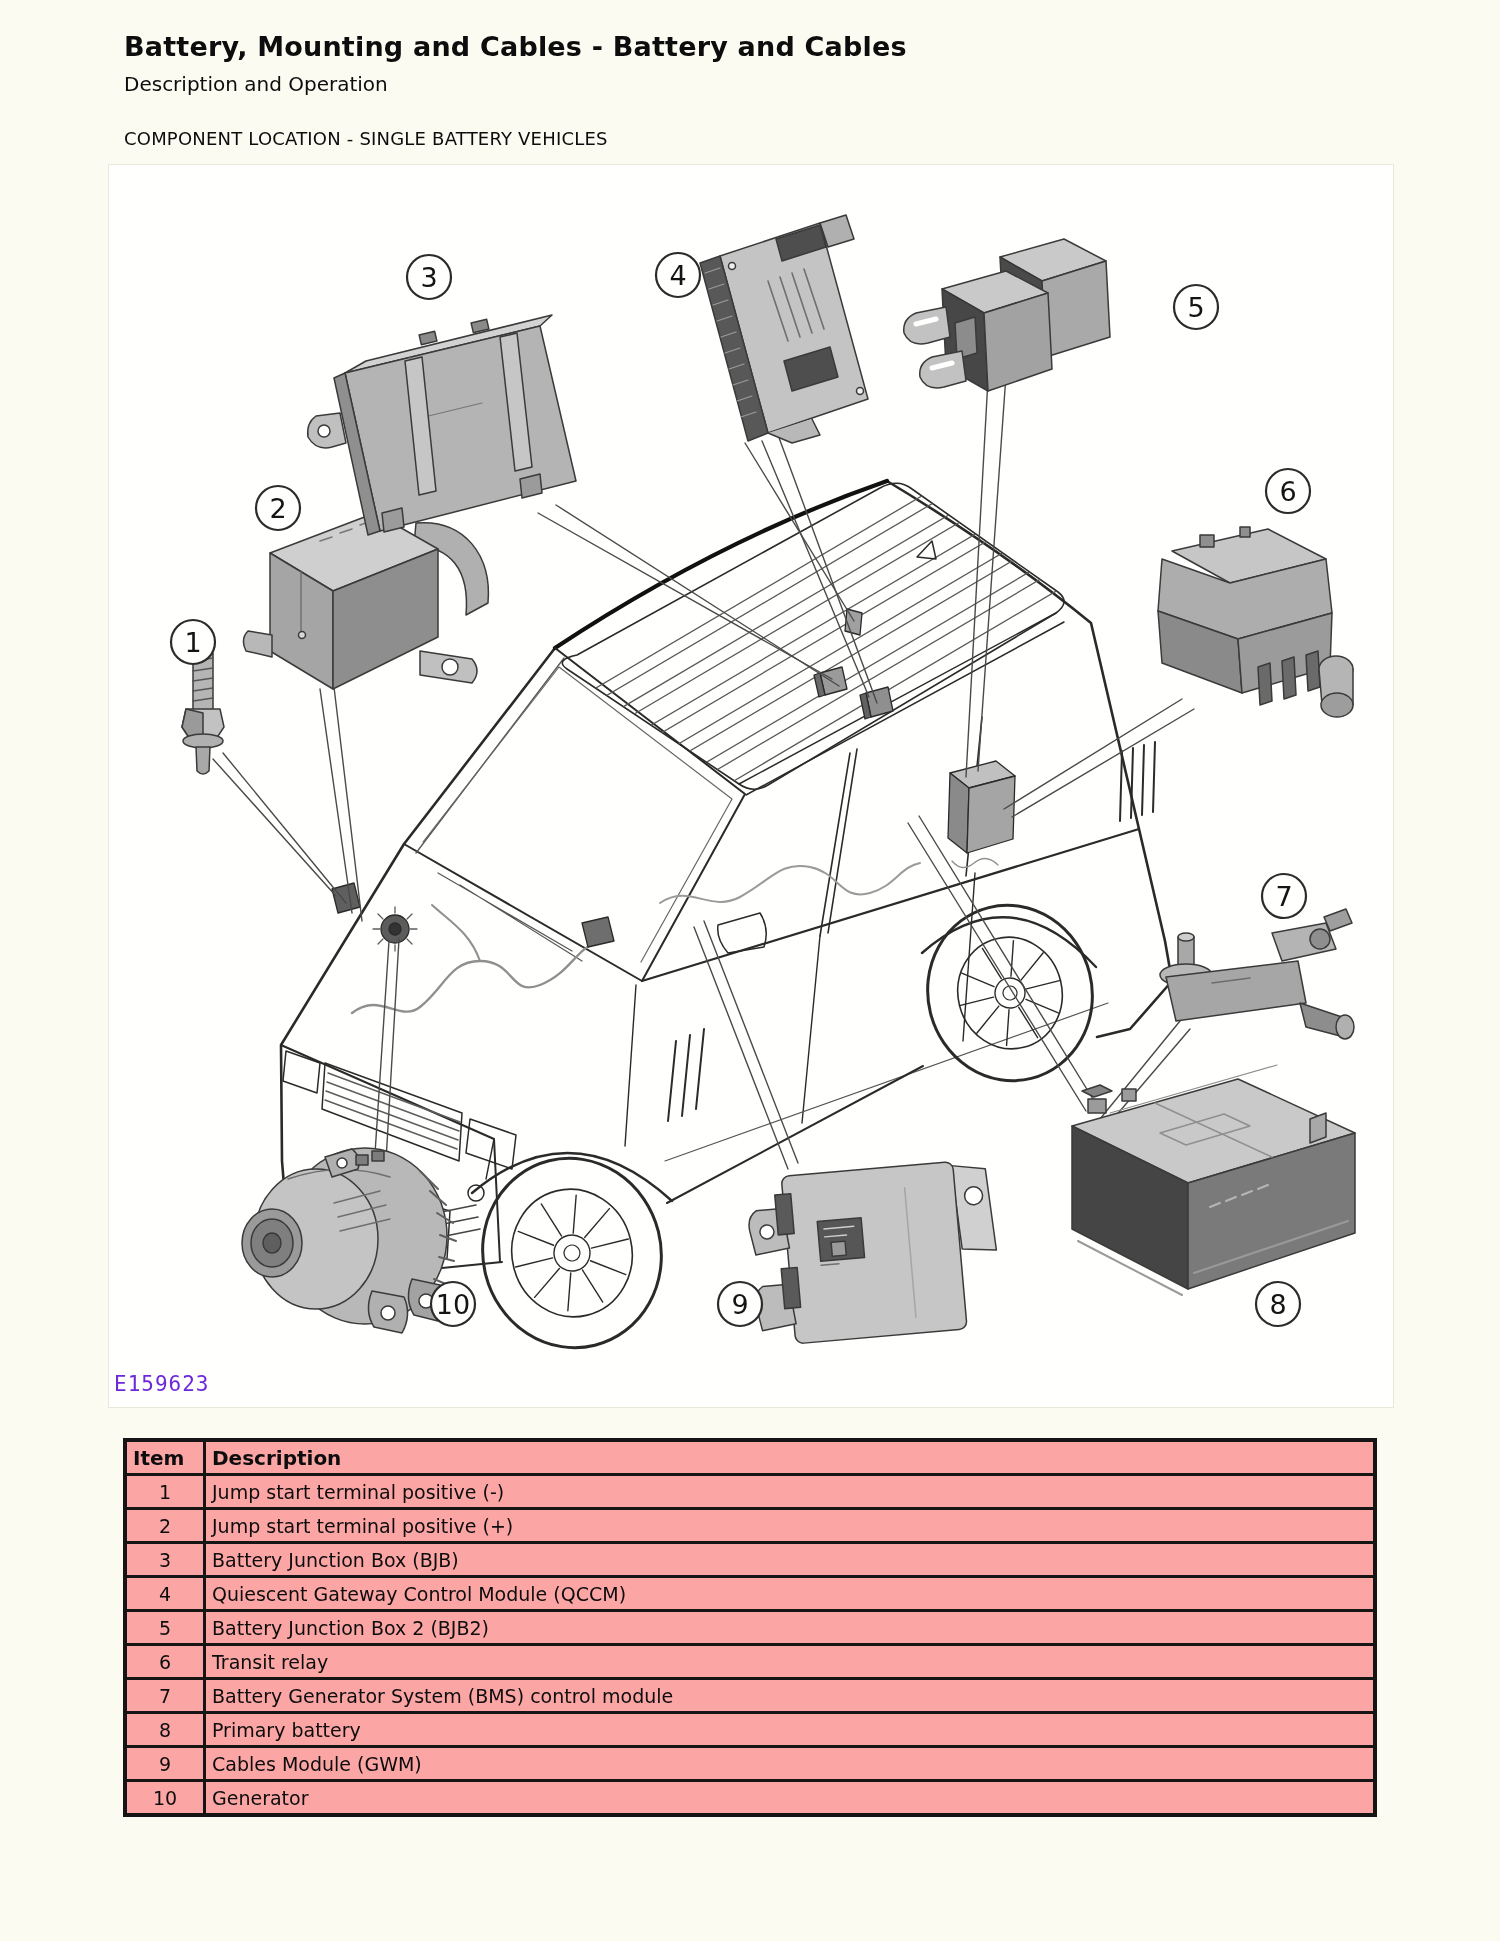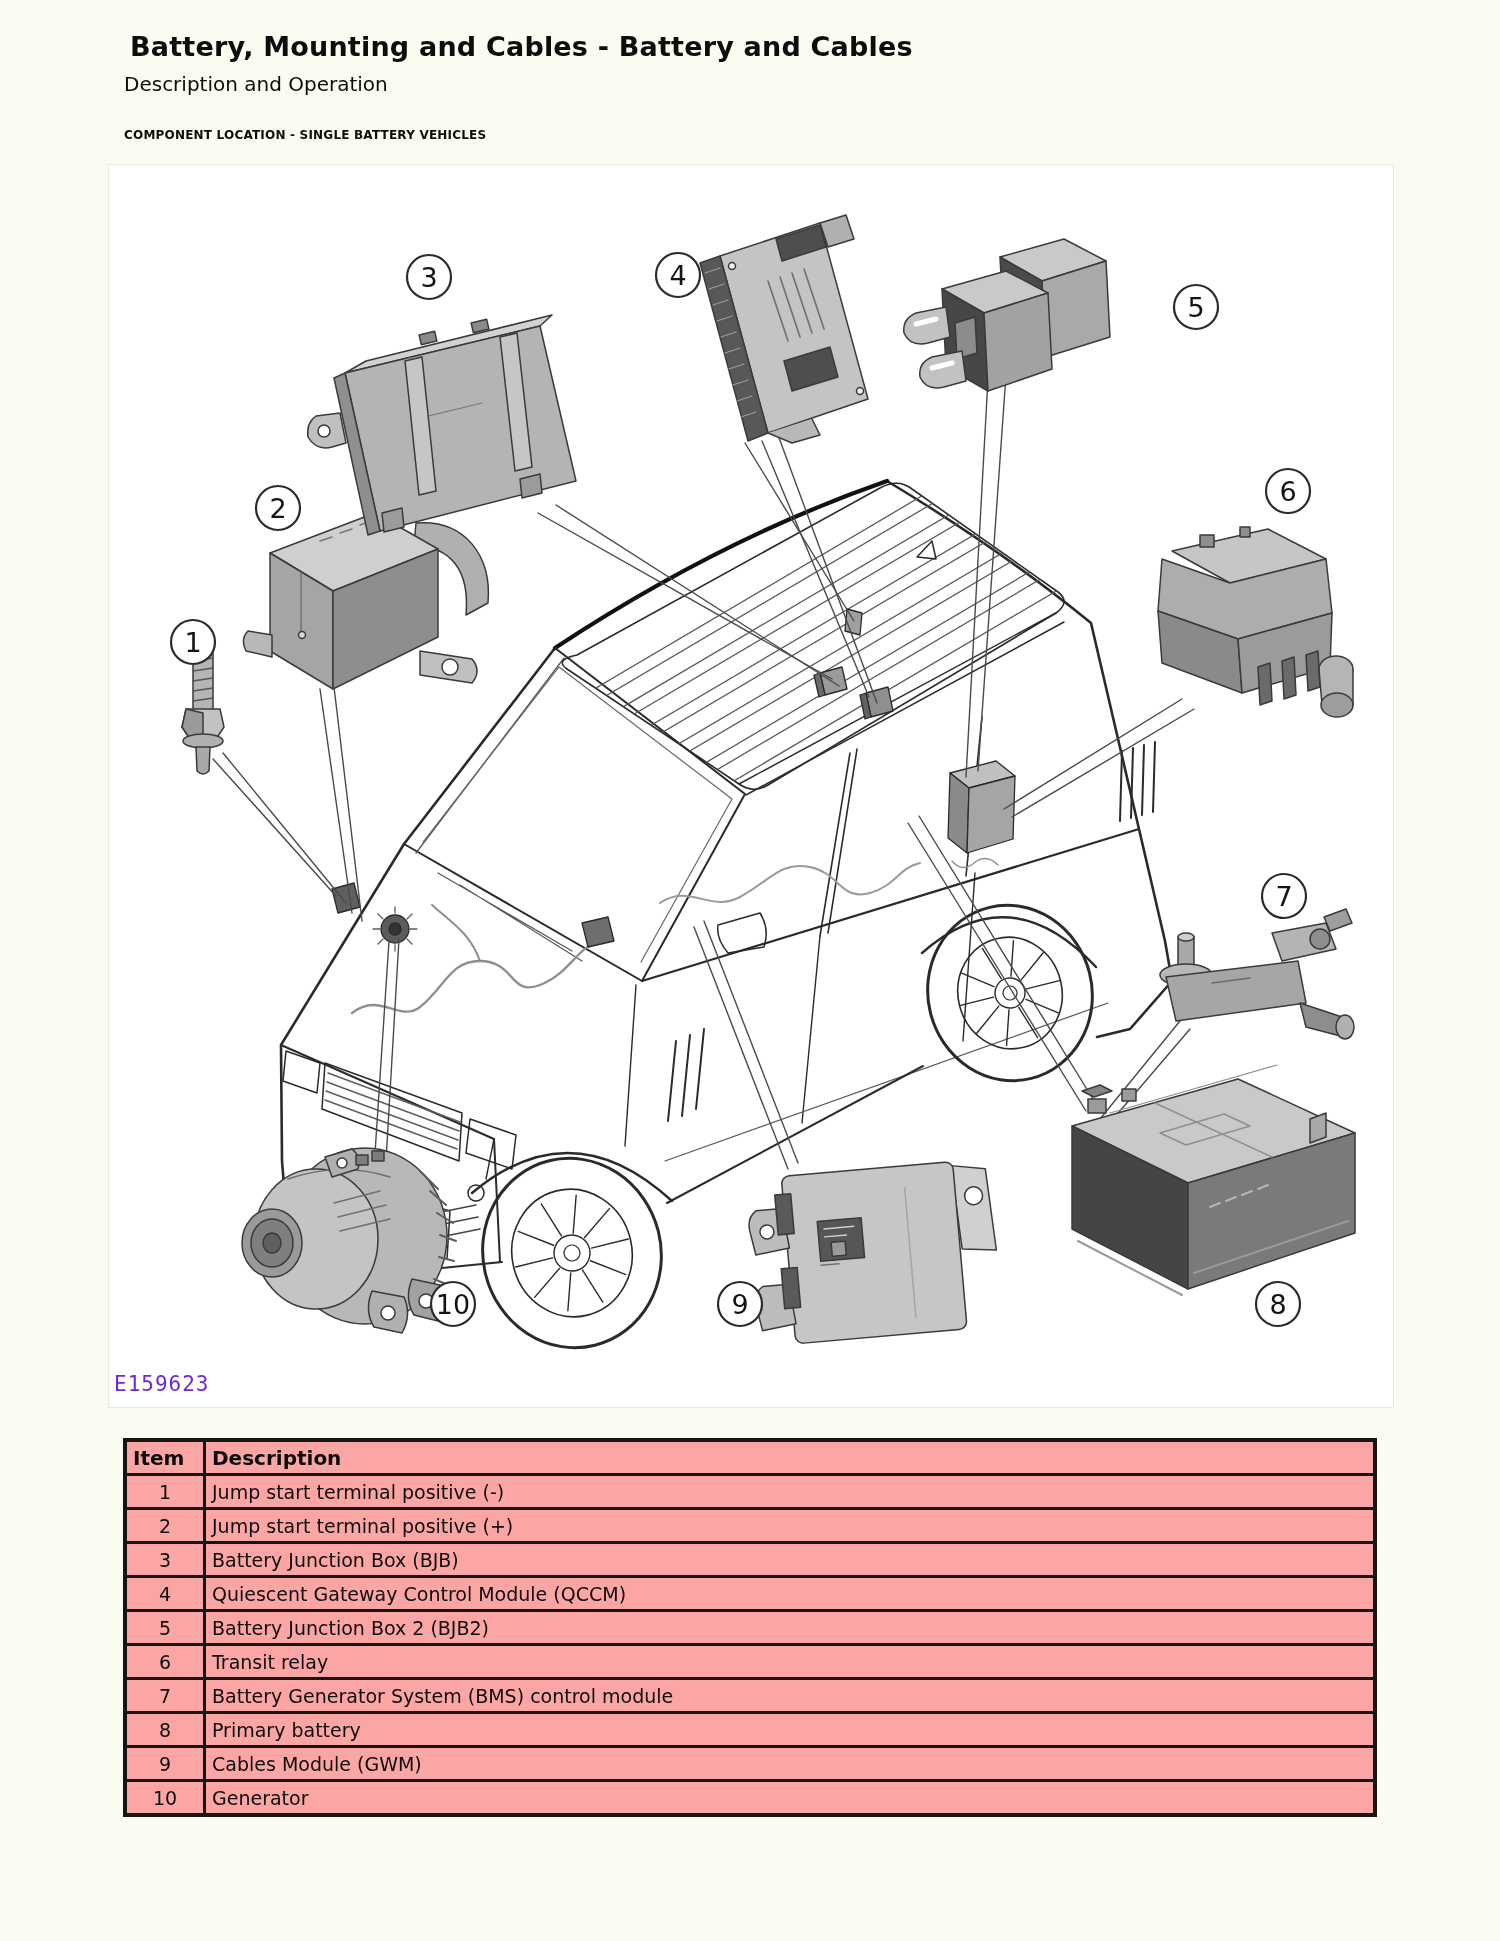--- a/index.html
+++ b/index.html
@@ -4,30 +4,30 @@
 <style>
   html,body{margin:0;padding:0;}
   body{
     width:1500px;height:1941px;position:relative;
     background:#fbfbf1;
     font-family:"DejaVu Sans","Liberation Sans",sans-serif;
     color:#0d0d0d;
     -webkit-font-smoothing:antialiased;
   }
   .page-title{
-    position:absolute;left:130px;top:31px;
+    position:absolute;left:124px;top:31px;
     font-size:27px;font-weight:bold;letter-spacing:.2px;white-space:nowrap;
   }
   .page-subtitle{
     position:absolute;left:124px;top:72px;
     font-size:20px;white-space:nowrap;
   }
   .section-heading{
     position:absolute;left:124px;top:128px;
-    font-size:12px;font-weight:bold;letter-spacing:.2px;white-space:nowrap;
+    font-size:18px;font-weight:normal;letter-spacing:.2px;white-space:nowrap;
   }
   .figure-wrap{
     position:absolute;left:108px;top:164px;width:1284px;height:1242px;
     background:#fffffd;border:1px solid #e8e8dc;
   }
   .figure-label{
     position:absolute;left:114px;top:1372px;
     font-family:"DejaVu Sans Mono","Liberation Mono",monospace;
     font-size:21px;color:#6d28d9;letter-spacing:1px;
   }

